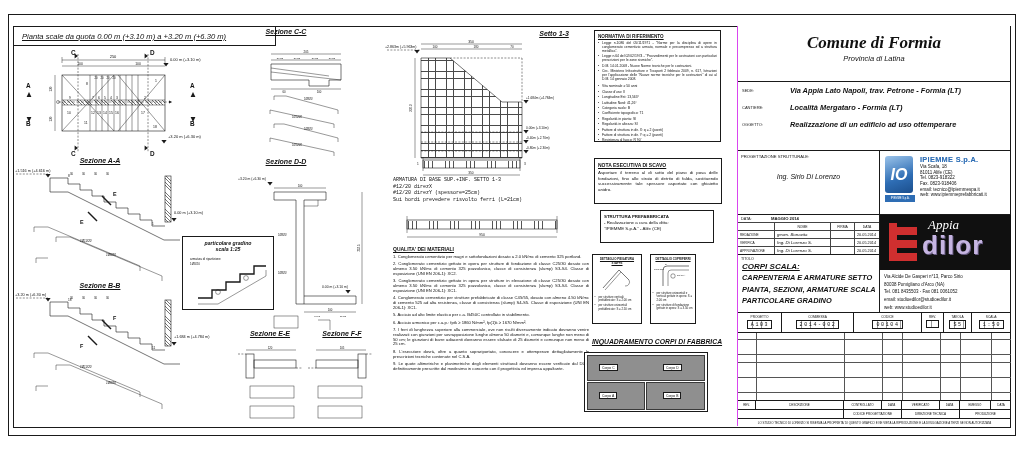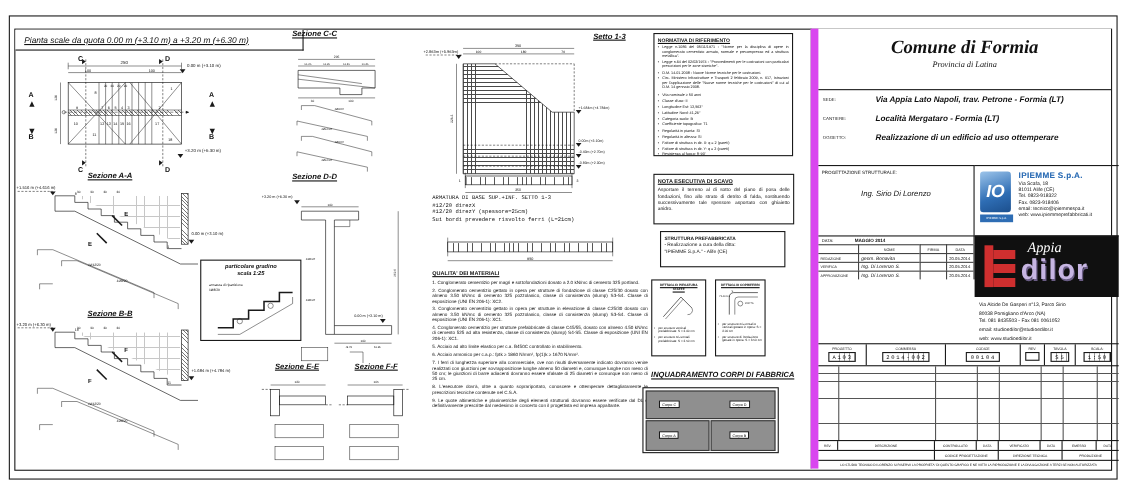--- a/index.html
+++ b/index.html
@@ -41,25 +41,25 @@
   .dett{border:0.7px solid #1a1a1a;background:#fff;padding:2px;box-sizing:border-box;}
   .d-title{font-weight:bold;font-size:2.9px;text-decoration:underline;text-align:center;margin-bottom:1px;}
   .dnote{font-size:2.8px;line-height:1.2;margin:0 0 1.5px 3.5px;position:relative;}
   .inq-title{position:absolute;font-style:italic;font-weight:bold;font-size:6.8px;
              text-decoration:underline;text-align:center;}
   .corpo{position:absolute;background:#8f8f8f;border:0.7px solid #3a3a3a;}
   .corpo-lbl{position:absolute;background:#fff;border:0.6px solid #1a1a1a;font-size:3.4px;
              padding:0.5px 2px;white-space:nowrap;}
   
   .tb{position:absolute;left:737px;top:26px;width:273px;height:400px;background:#fff;
-      border-left:7px solid #d946ef;box-sizing:border-box;}
+      border-left:1px solid #d946ef;box-sizing:border-box;}
   .tb-comune{position:absolute;left:0;top:0;width:100%;height:56px;border-bottom:1px solid #1a1a1a;
              text-align:center;box-sizing:border-box;}
   .tb-comune .c1{font-family:"Liberation Serif",serif;font-style:italic;font-weight:bold;font-size:17px;margin-top:7px;}
-  .tb-comune .c2{font-family:Liberation Serif, serif;font-style:italic;font-size:7.5px;margin-top:1px;}
+  .tb-comune .c2{font-family:Liberation Sans, sans-serif;font-style:italic;font-size:7.5px;margin-top:1px;}
   .tb-info{position:absolute;left:0;top:56px;width:100%;height:68px;}
   .tb-inforow{display:flex;align-items:center;height:17px;}
   .tb-lab{width:48px;padding-left:4px;font-size:4px;color:#222;flex:none;}
   .tb-val{font-style:italic;font-weight:bold;font-size:7.4px;white-space:nowrap;}
   .tb-prog{position:absolute;left:0;top:124px;width:142px;height:64px;
            border-top:1px solid #1a1a1a;border-right:1px solid #1a1a1a;box-sizing:border-box;}
   .tb-prog .pl{font-size:4.2px;margin:3px 0 0 3px;}
   .tb-prog .pv{font-style:italic;font-size:7px;text-align:center;margin-top:14px;}
   .tb-ipiemme{position:absolute;left:142px;top:124px;width:131px;height:64px;border-top:1px solid #1a1a1a;box-sizing:border-box;}
   .ip-logo{position:absolute;left:5px;top:5px;width:28px;height:37px;border-radius:3px;
@@ -565,20 +565,27 @@
       <div>VERIFICA</div>
       <div class="nm">Ing. Di Lorenzo S.</div>
       <div></div>
       <div class="dt">20.05.2014</div>
       <div>APPROVAZIONE</div>
       <div class="nm">Ing. Di Lorenzo S.</div>
       <div></div>
       <div class="dt">20.05.2014</div>
     </div>
 
+    <div class="tb-titolo">
+      <div class="tl">TITOLO</div>
+      <div class="t0">CORPI SCALA:</div>
+      <div class="tn">CARPENTERIA E ARMATURE SETTO</div>
+      <div class="tn">PIANTA, SEZIONI, ARMATURE SCALA</div>
+      <div class="tn">PARTICOLARE GRADINO</div>
+    </div>
 
     <div class="tb-edlogo">
       <div class="ed-e"></div>
       <div class="ed-studio">Appia</div>
       <div class="ed-dilor">dilor</div>
     </div>
 
     <div class="tb-edaddr">
       <div class="ed-line">Via Alcide De Gasperi n°13, Parco Sirio</div>
       <div class="ed-line">80038 Pomigliano d'Arco (NA)</div>

